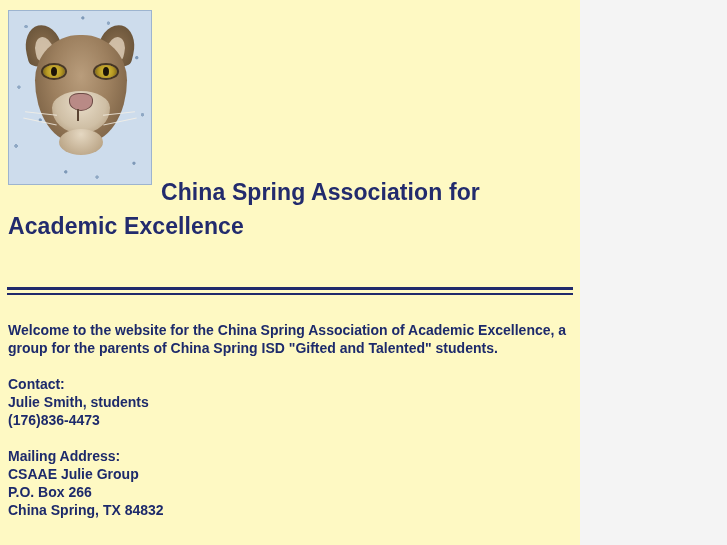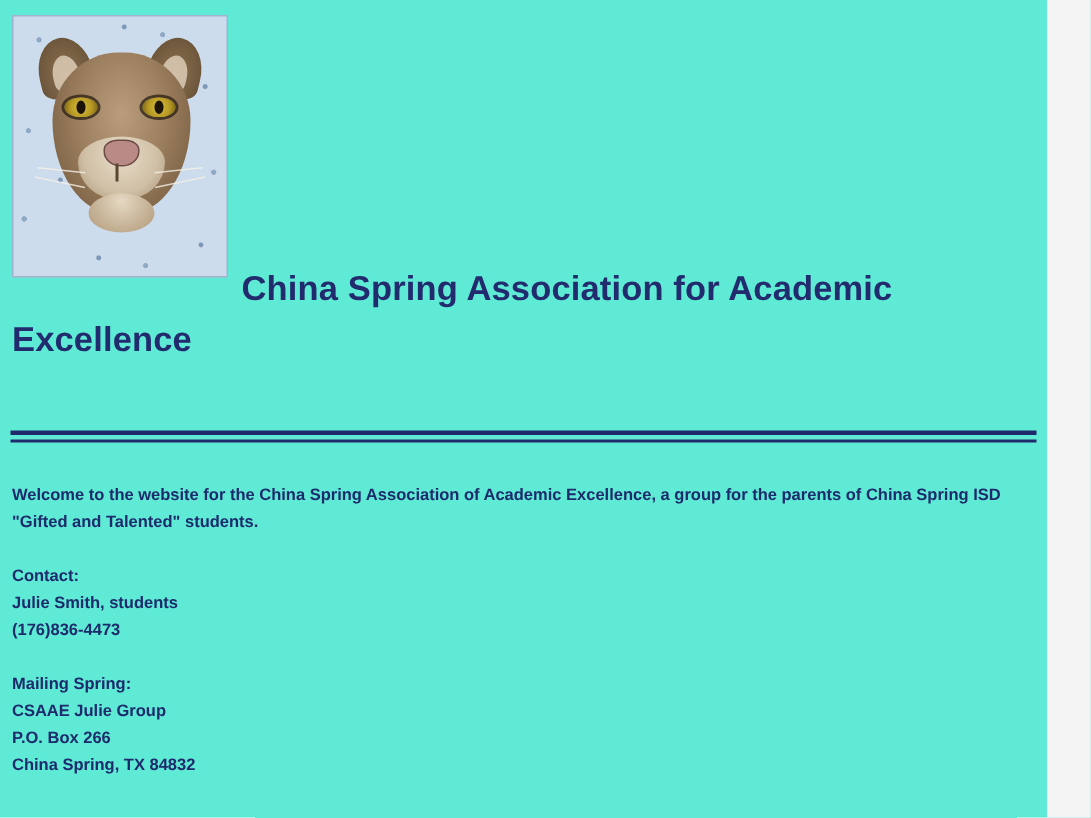--- a/index.html
+++ b/index.html
@@ -9,23 +9,23 @@
     width: 727px;
     height: 545px;
     overflow: hidden;
   }
   body {
     font-family: "Liberation Sans", sans-serif;
     color: #222b6d;
   }
   .page {
     position: relative;
-    width: 698px;
+    width: 580px;
     height: 545px;
-    background: #5eead4;
+    background: #fef9c3;
     box-sizing: border-box;
   }
 
   
   .header {
     padding: 10px 0 0 8px;
     overflow: hidden;
   }
   .logo-frame {
     float: left;
@@ -159,21 +159,21 @@
   }
   .rule-gap { height: 3px; }
   .rule-bottom {
     height: 2px;
     background: #202a6b;
   }
 
   
   .content {
     padding: 26px 10px 0 8px;
-    font-size: 11px;
+    font-size: 14px;
     font-weight: bold;
     line-height: 18px;
     color: #1d2a6b;
   }
   .para { margin: 0 0 18px 0; max-width: 690px; }
   .block { margin: 0 0 18px 0; }
   .line { margin: 0; }
   .email-link {
     color: #3b5bd0;
     text-decoration: underline;
@@ -224,20 +224,20 @@
 
     <p class="para">Welcome to the website for the China Spring Association of Academic Excellence, a group for the parents of China Spring ISD "Gifted and Talented" students.</p>
 
     <div class="block">
       <p class="line">Contact:</p>
       <p class="line">Julie Smith, students</p>
       <p class="line">(176)836-4473</p>
     </div>
 
     <div class="block">
-      <p class="line">Mailing Spring:</p>
+      <p class="line">Mailing Address:</p>
       <p class="line">CSAAE Julie Group</p>
       <p class="line">P.O. Box 266</p>
       <p class="line">China Spring, TX 84832</p>
     </div>
 
   </div>
 </div>
 
 </body></html>

